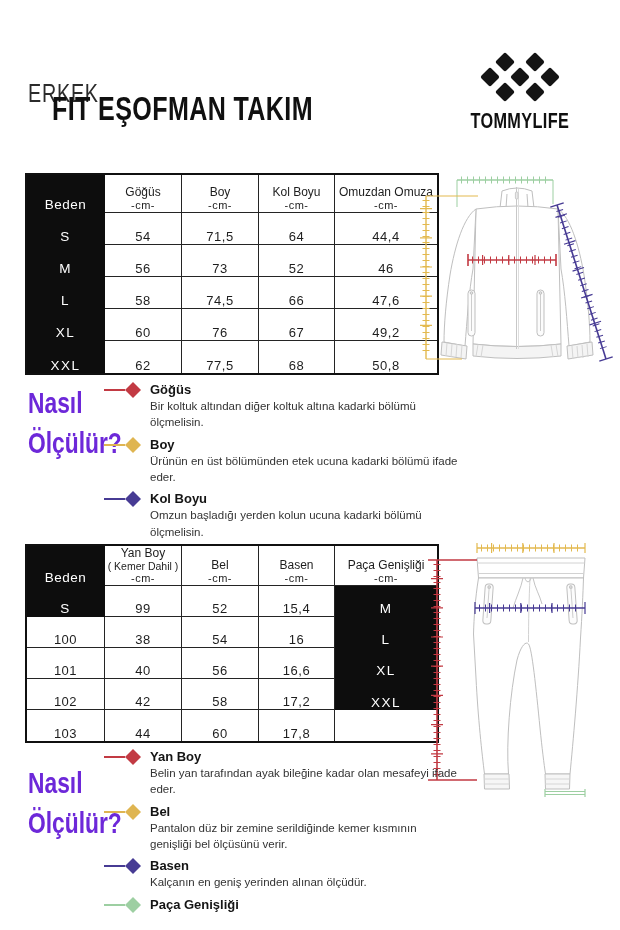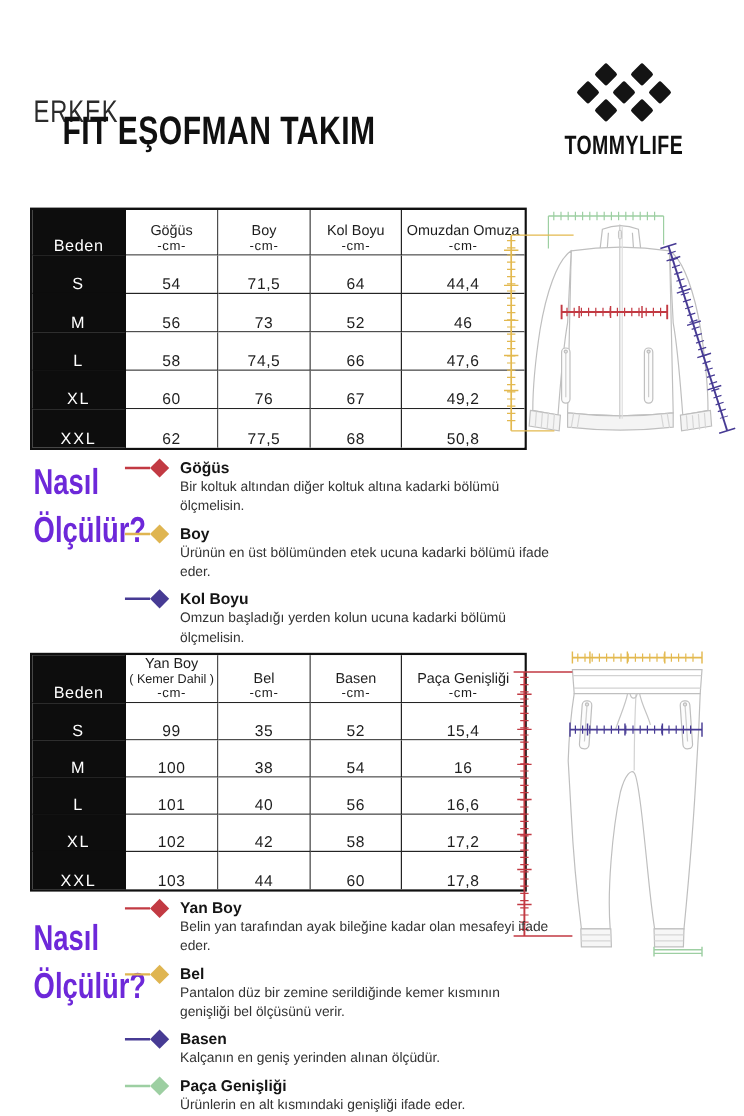--- a/index.html
+++ b/index.html
@@ -287,23 +287,20 @@
       <div class="th-unit">-cm-</div>
     </div>
 
   <div class="cell size-col">
       <span class="size-label">S</span>
     </div>
   <div class="cell">
       <span class="val">99</span>
     </div>
   <div class="cell">
-      <span class="val">35</span>
-    </div>
-  <div class="cell">
       <span class="val">52</span>
     </div>
   <div class="cell">
       <span class="val">15,4</span>
     </div>
 
   <div class="cell size-col">
       <span class="size-label">M</span>
     </div>
   <div class="cell">
@@ -449,16 +446,15 @@
       <div class="mi-desc">Kalçanın en geniş yerinden alınan ölçüdür.</div>
     </div>
   </div>
   <div class="mi">
     <svg class="mi-pin" width="40" height="18" viewBox="0 0 40 18">
       <line x1="0" y1="9" x2="21" y2="9" stroke-width="2" stroke="#9DCFA2"></line>
       <polygon points="29,1 37,9 29,17 21,9" fill="#9DCFA2"></polygon>
     </svg>
     <div class="mi-text">
       <div class="mi-name">Paça Genişliği</div>
-      <div class="mi-desc">Ürünlerin en alt kısmındaki genişliği ifade eder.</div>
     </div>
   </div>
 </div>
 
 </body></html>

